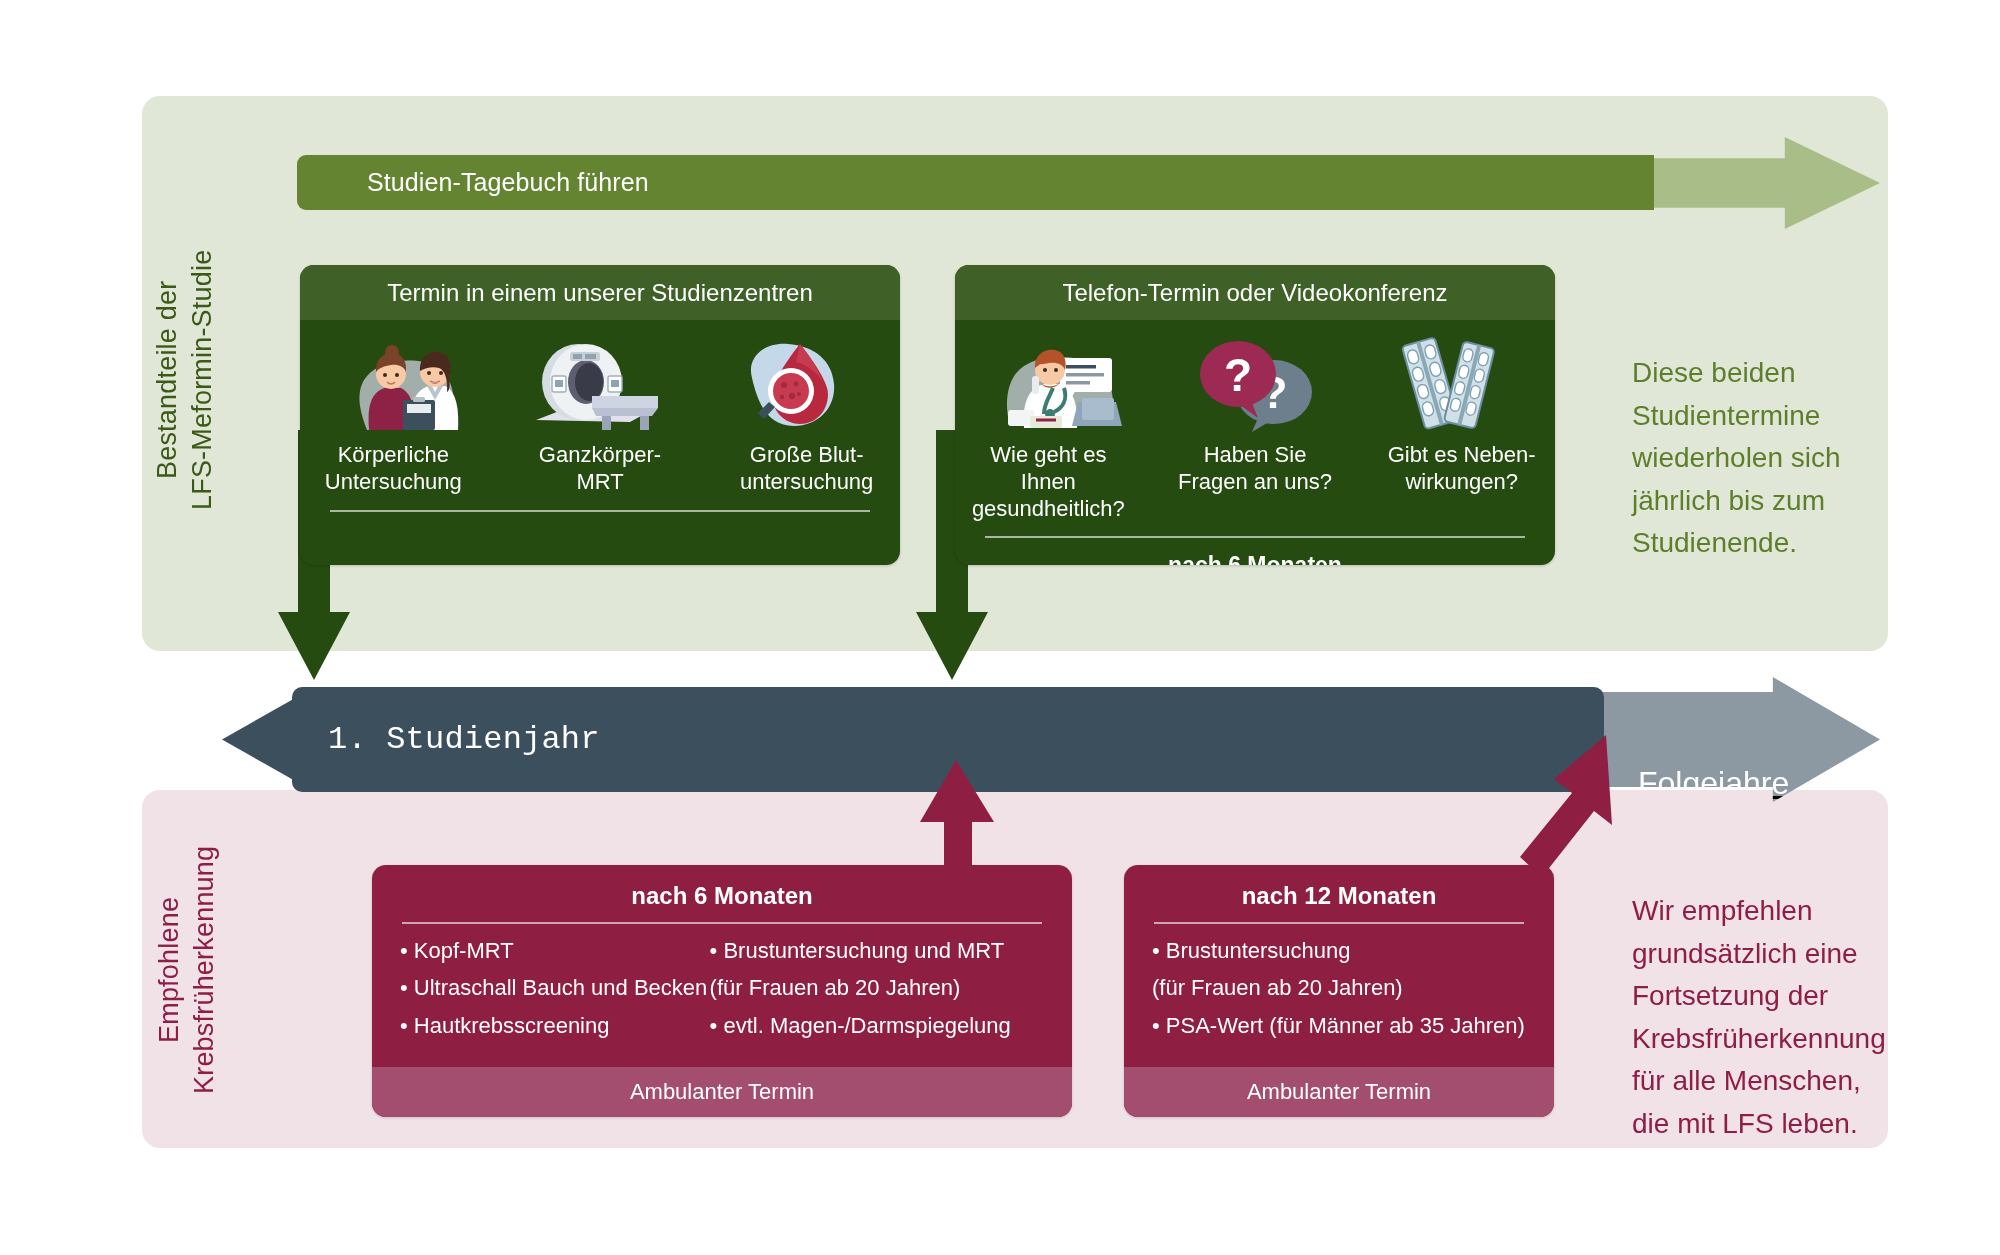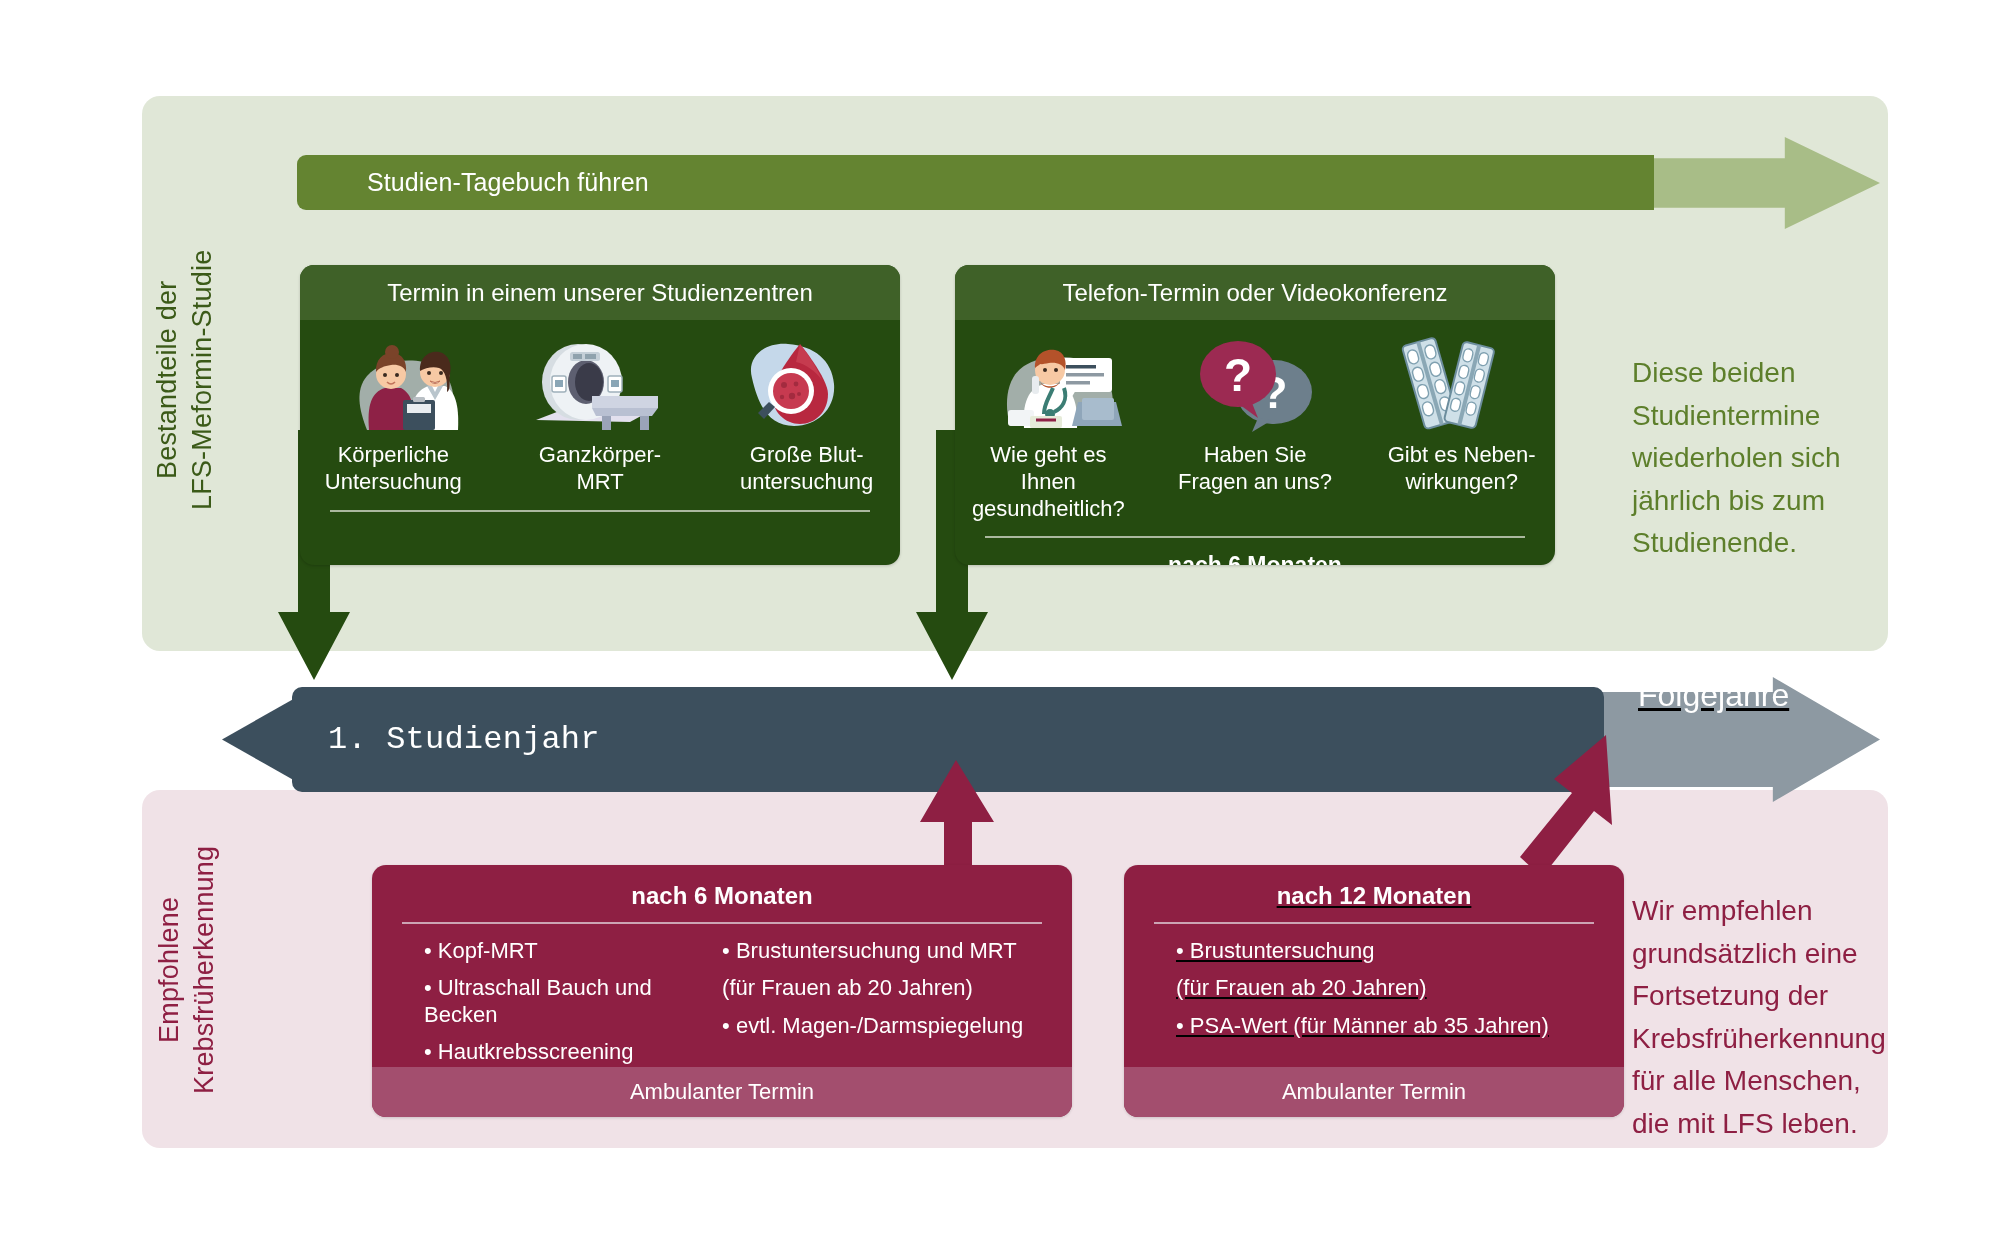--- a/index.html
+++ b/index.html
@@ -93,36 +93,36 @@
   .timeline{
     position:absolute;left:292px;top:687px;width:1312px;height:105px;
     background:#3c4f5d;border-radius:10px;
     display:flex;align-items:center;font-family:Liberation Mono, monospace;
   }
   .timeline span{color:#ffffff;font-size:32px;padding-left:36px;letter-spacing:.2px;}
   .tl-next{
     position:absolute;left:1598px;top:677px;width:282px;height:125px;
     background:#8d99a2;
     clip-path:polygon(0 12%,62% 12%,62% 0,100% 50%,62% 100%,62% 88%,0 88%);
-    display:flex;align-items:flex-start;text-decoration:underline;
+    display:flex;align-items:flex-end;text-decoration:underline;
   }
   .tl-next span{color:#ffffff;font-size:32px;padding-left:40px;}
 
   
   .pcard{
     position:absolute;top:865px;height:252px;border-radius:14px;overflow:hidden;
     background:#8e1f43;box-shadow:0 1px 3px rgba(0,0,0,.15);
   }
   .pcard.one{left:372px;width:700px;}
-  .pcard.two{left:1124px;width:500px;text-decoration:underline;}
+  .pcard.two{left:1124px;width:430px;}
   .pcard-title{
     text-align:center;color:#ffffff;font-size:24px;font-weight:bold;padding-top:17px;
   }
   .pcard-rule{height:2px;background:#d7bcc8;margin:12px 30px 0 30px;opacity:.85;}
-  .pcard-cols{display:flex;padding:14px 28px 0 28px;box-sizing:border-box;margin-left:24px;}
+  .pcard-cols{display:flex;padding:14px 28px 0 28px;box-sizing:border-box;}
   .pcard-col{flex:1;}
   .pcard-col.wide{flex:1.08;}
   .pcard-col p{
     margin:0 0 11px 0;color:#ffffff;font-size:22px;line-height:1.2;white-space:pre-line;
   }
   .pcard-foot{
     position:absolute;left:0;bottom:0;width:100%;height:50px;background:#a34e6e;
     display:flex;align-items:center;justify-content:center;
   }
   .pcard-foot span{color:#ffffff;font-size:22px;}

